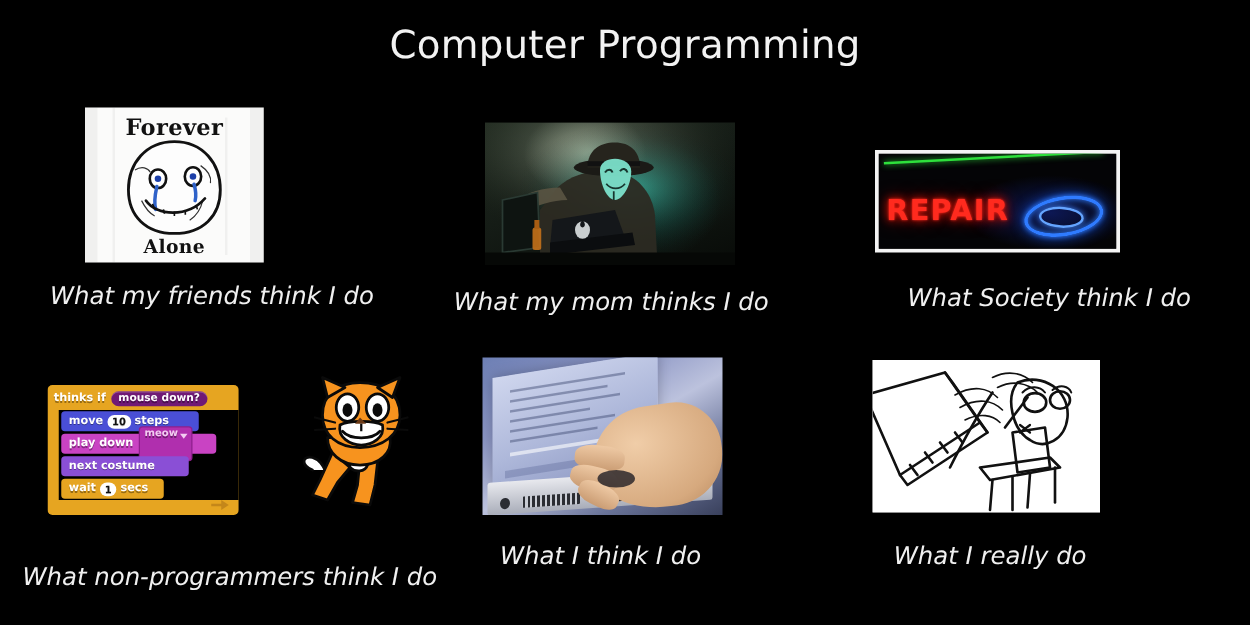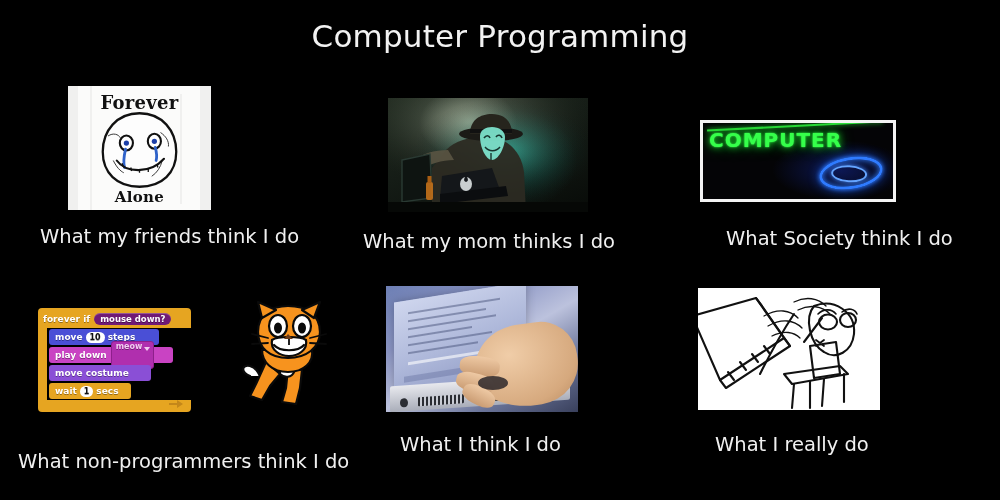--- a/index.html
+++ b/index.html
@@ -23,20 +23,21 @@
   }
 
   .panel{position:absolute;}
   .caption{
     position:absolute;
     color:#f0f0f0;
     font-size:19.5px;
     font-weight:400;
     white-space:nowrap;
     font-family:"DejaVu Sans","Liberation Sans",sans-serif;
+    font-style:italic;
   }
   .img{position:absolute;overflow:hidden;}
 
   
   #p1-img{left:68px;top:86px;width:143px;height:124px;background:#fbfbfa;}
   #p1-img .tee-fold{position:absolute;background:rgba(0,0,0,.045);}
   .fa-top{position:absolute;left:0;top:6px;width:100%;text-align:center;
     font-family:"DejaVu Serif","Liberation Serif",serif;font-weight:bold;
     font-size:18px;color:#111;letter-spacing:.3px;}
   .fa-bot{position:absolute;left:0;bottom:4px;width:100%;text-align:center;
@@ -200,52 +201,52 @@
         <rect x="0" y="104" width="200" height="10" fill="#060806"></rect>
       </svg>
     </div>
     <div class="caption" id="p2-cap">What my mom thinks I do</div>
   </div>
 
   <div class="panel">
     <div class="img" id="p3-img">
       <div id="p3-inner">
         <div id="neon-streak"></div>
-        <div class="neon-word" id="neon-computer">COMPUTER</div>
+        <div class="neon-word" id="neon-repair">REPAIR</div>
         <div id="neon-orbit"></div>
       </div>
     </div>
     <div class="caption" id="p3-cap">What Society think I do</div>
   </div>
 
   <div class="panel">
     <div class="img" id="p4-blocks">
       <div class="sb" id="sb-forever">
         <div id="sb-forever-top">
-          <span>forever if</span>
+          <span>thinks if</span>
           <span class="sb-bool">mouse down?</span>
         </div>
         <div id="sb-forever-mouth"></div>
         <div id="sb-forever-arrow-tail"></div>
         <div id="sb-forever-arrow"></div>
       </div>
 
       <div class="sb" id="sb-move">
         <span>move</span>
         <span class="sb-num">10</span>
         <span>steps</span>
       </div>
 
       <div class="sb" id="sb-play">
         <span>play down</span>
         <span class="sb-drop">meow</span>
       </div>
 
       <div class="sb" id="sb-next">
-        <span>move costume</span>
+        <span>next costume</span>
       </div>
 
       <div class="sb" id="sb-wait">
         <span>wait</span>
         <span class="sb-num">1</span>
         <span>secs</span>
       </div>
     </div>
 
     <svg id="scratch-cat" viewBox="0 0 104 110">

